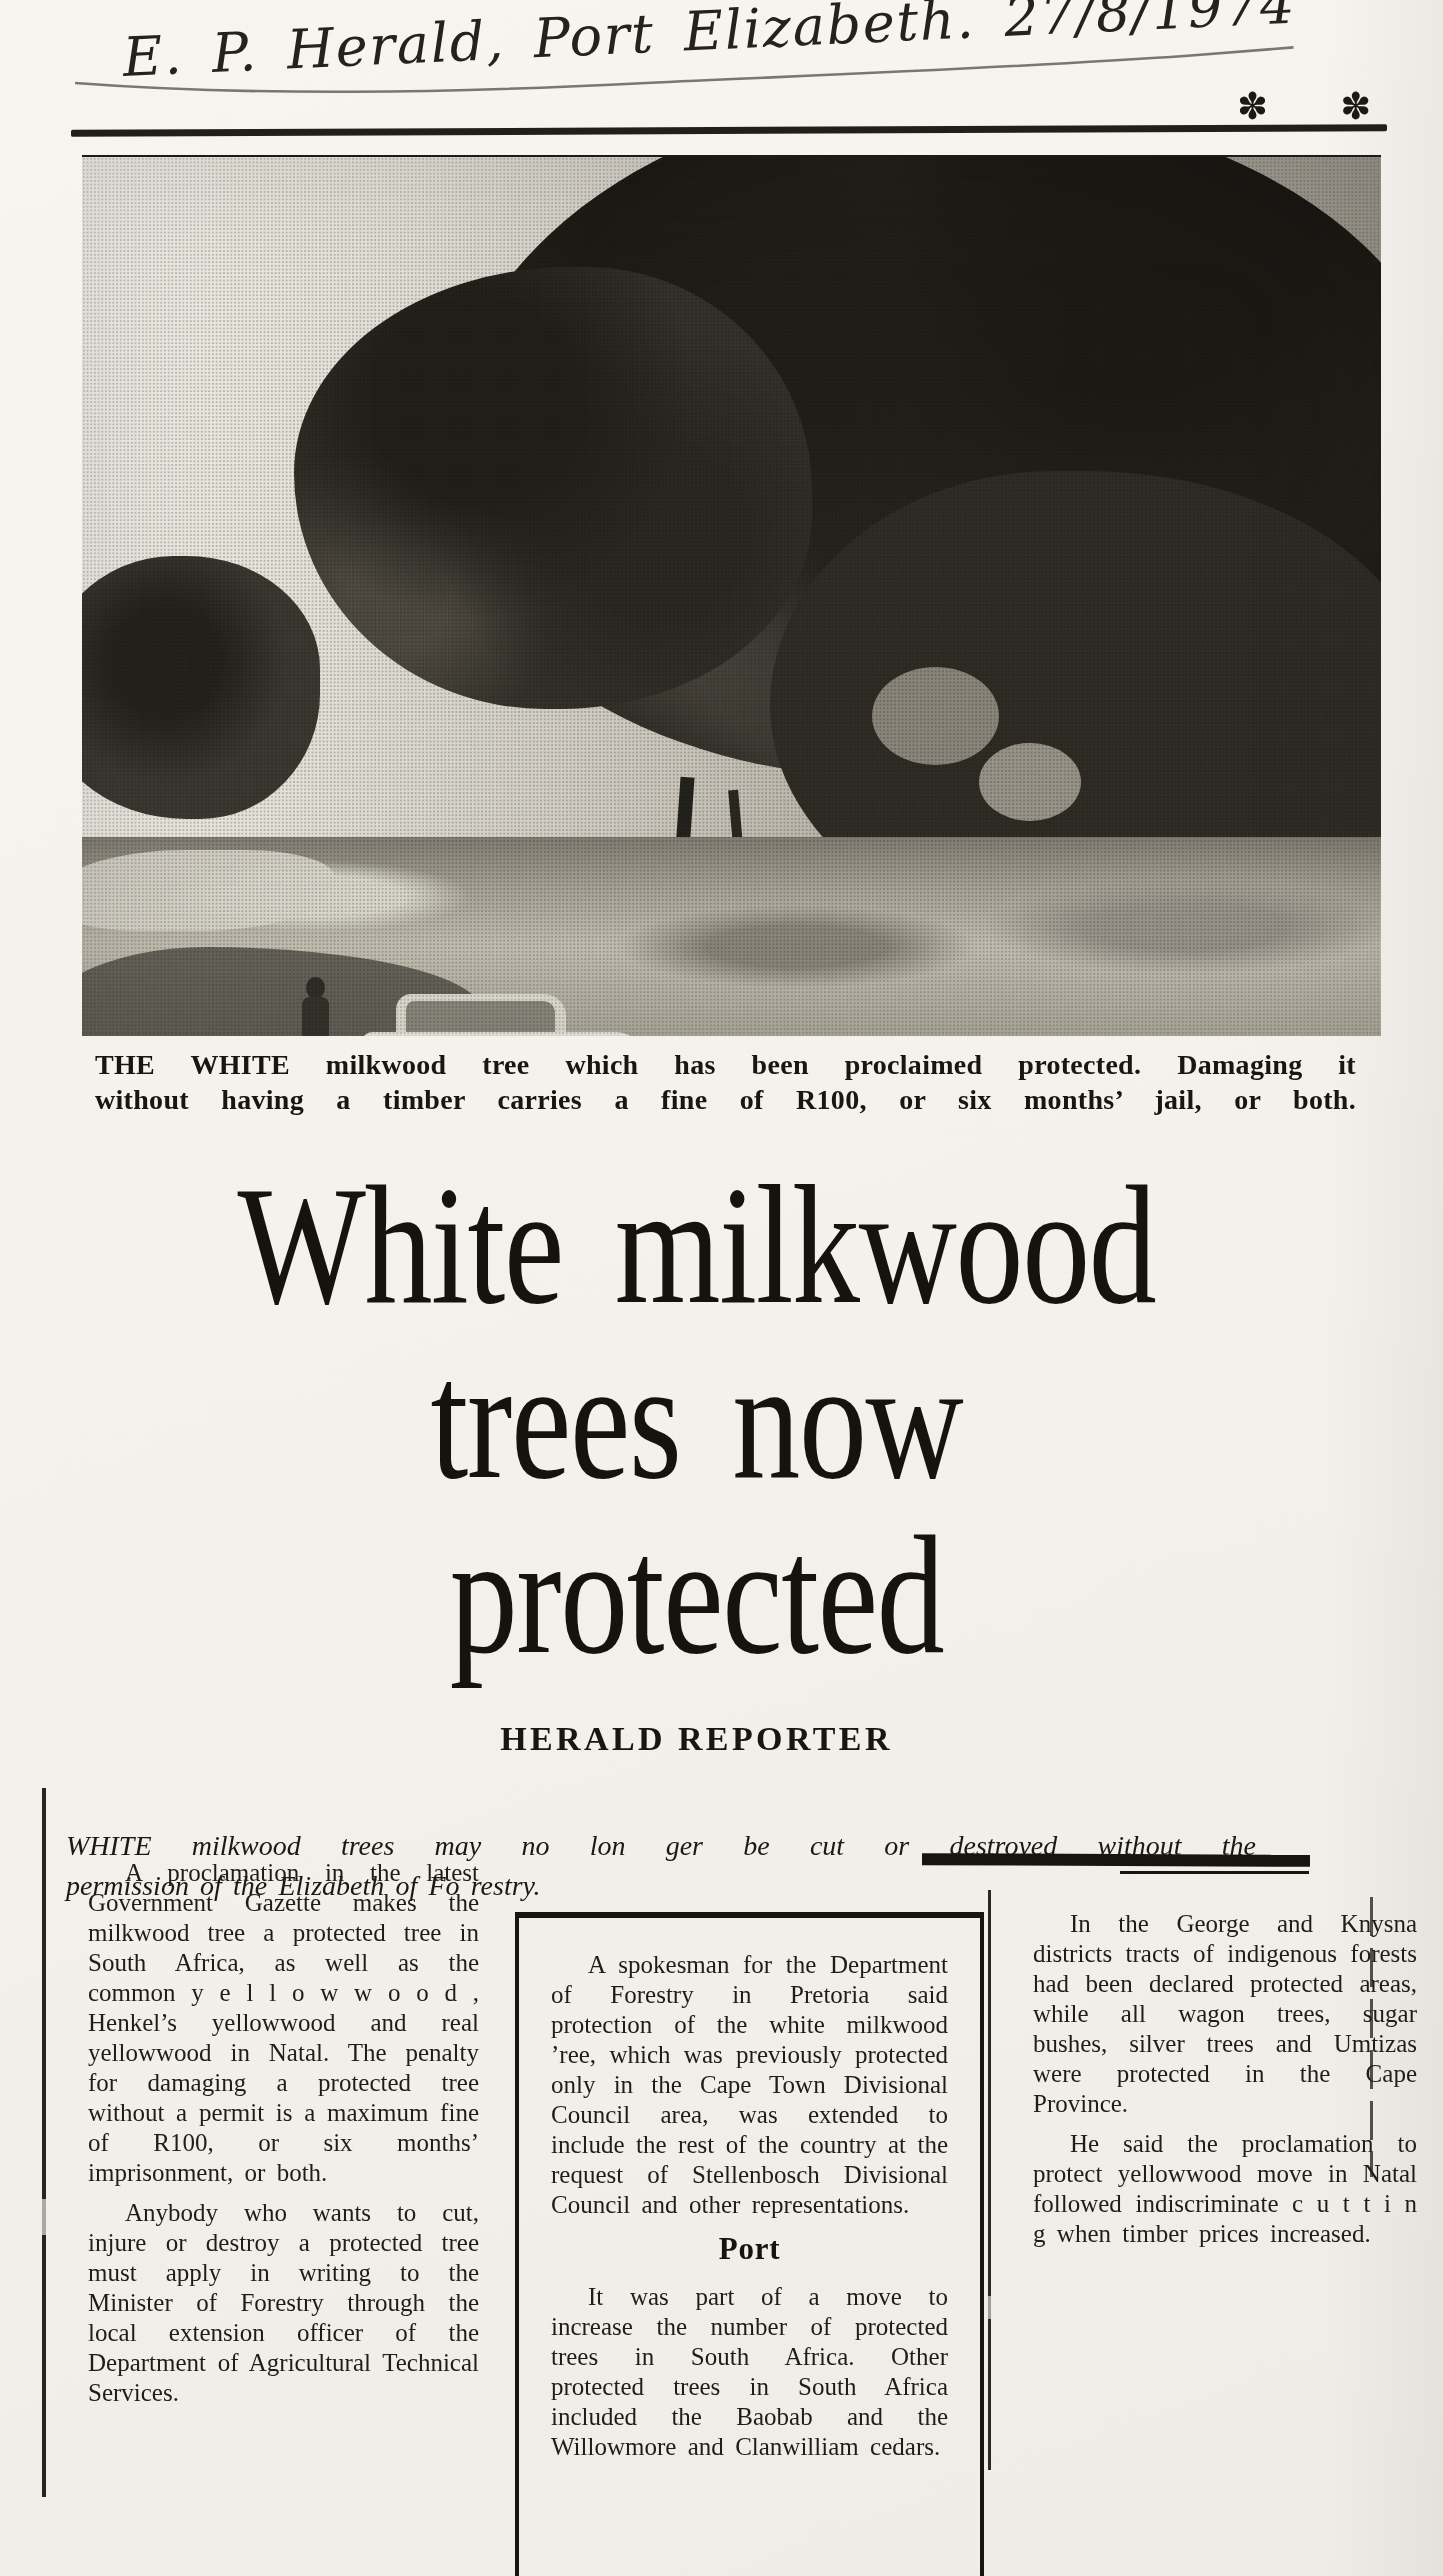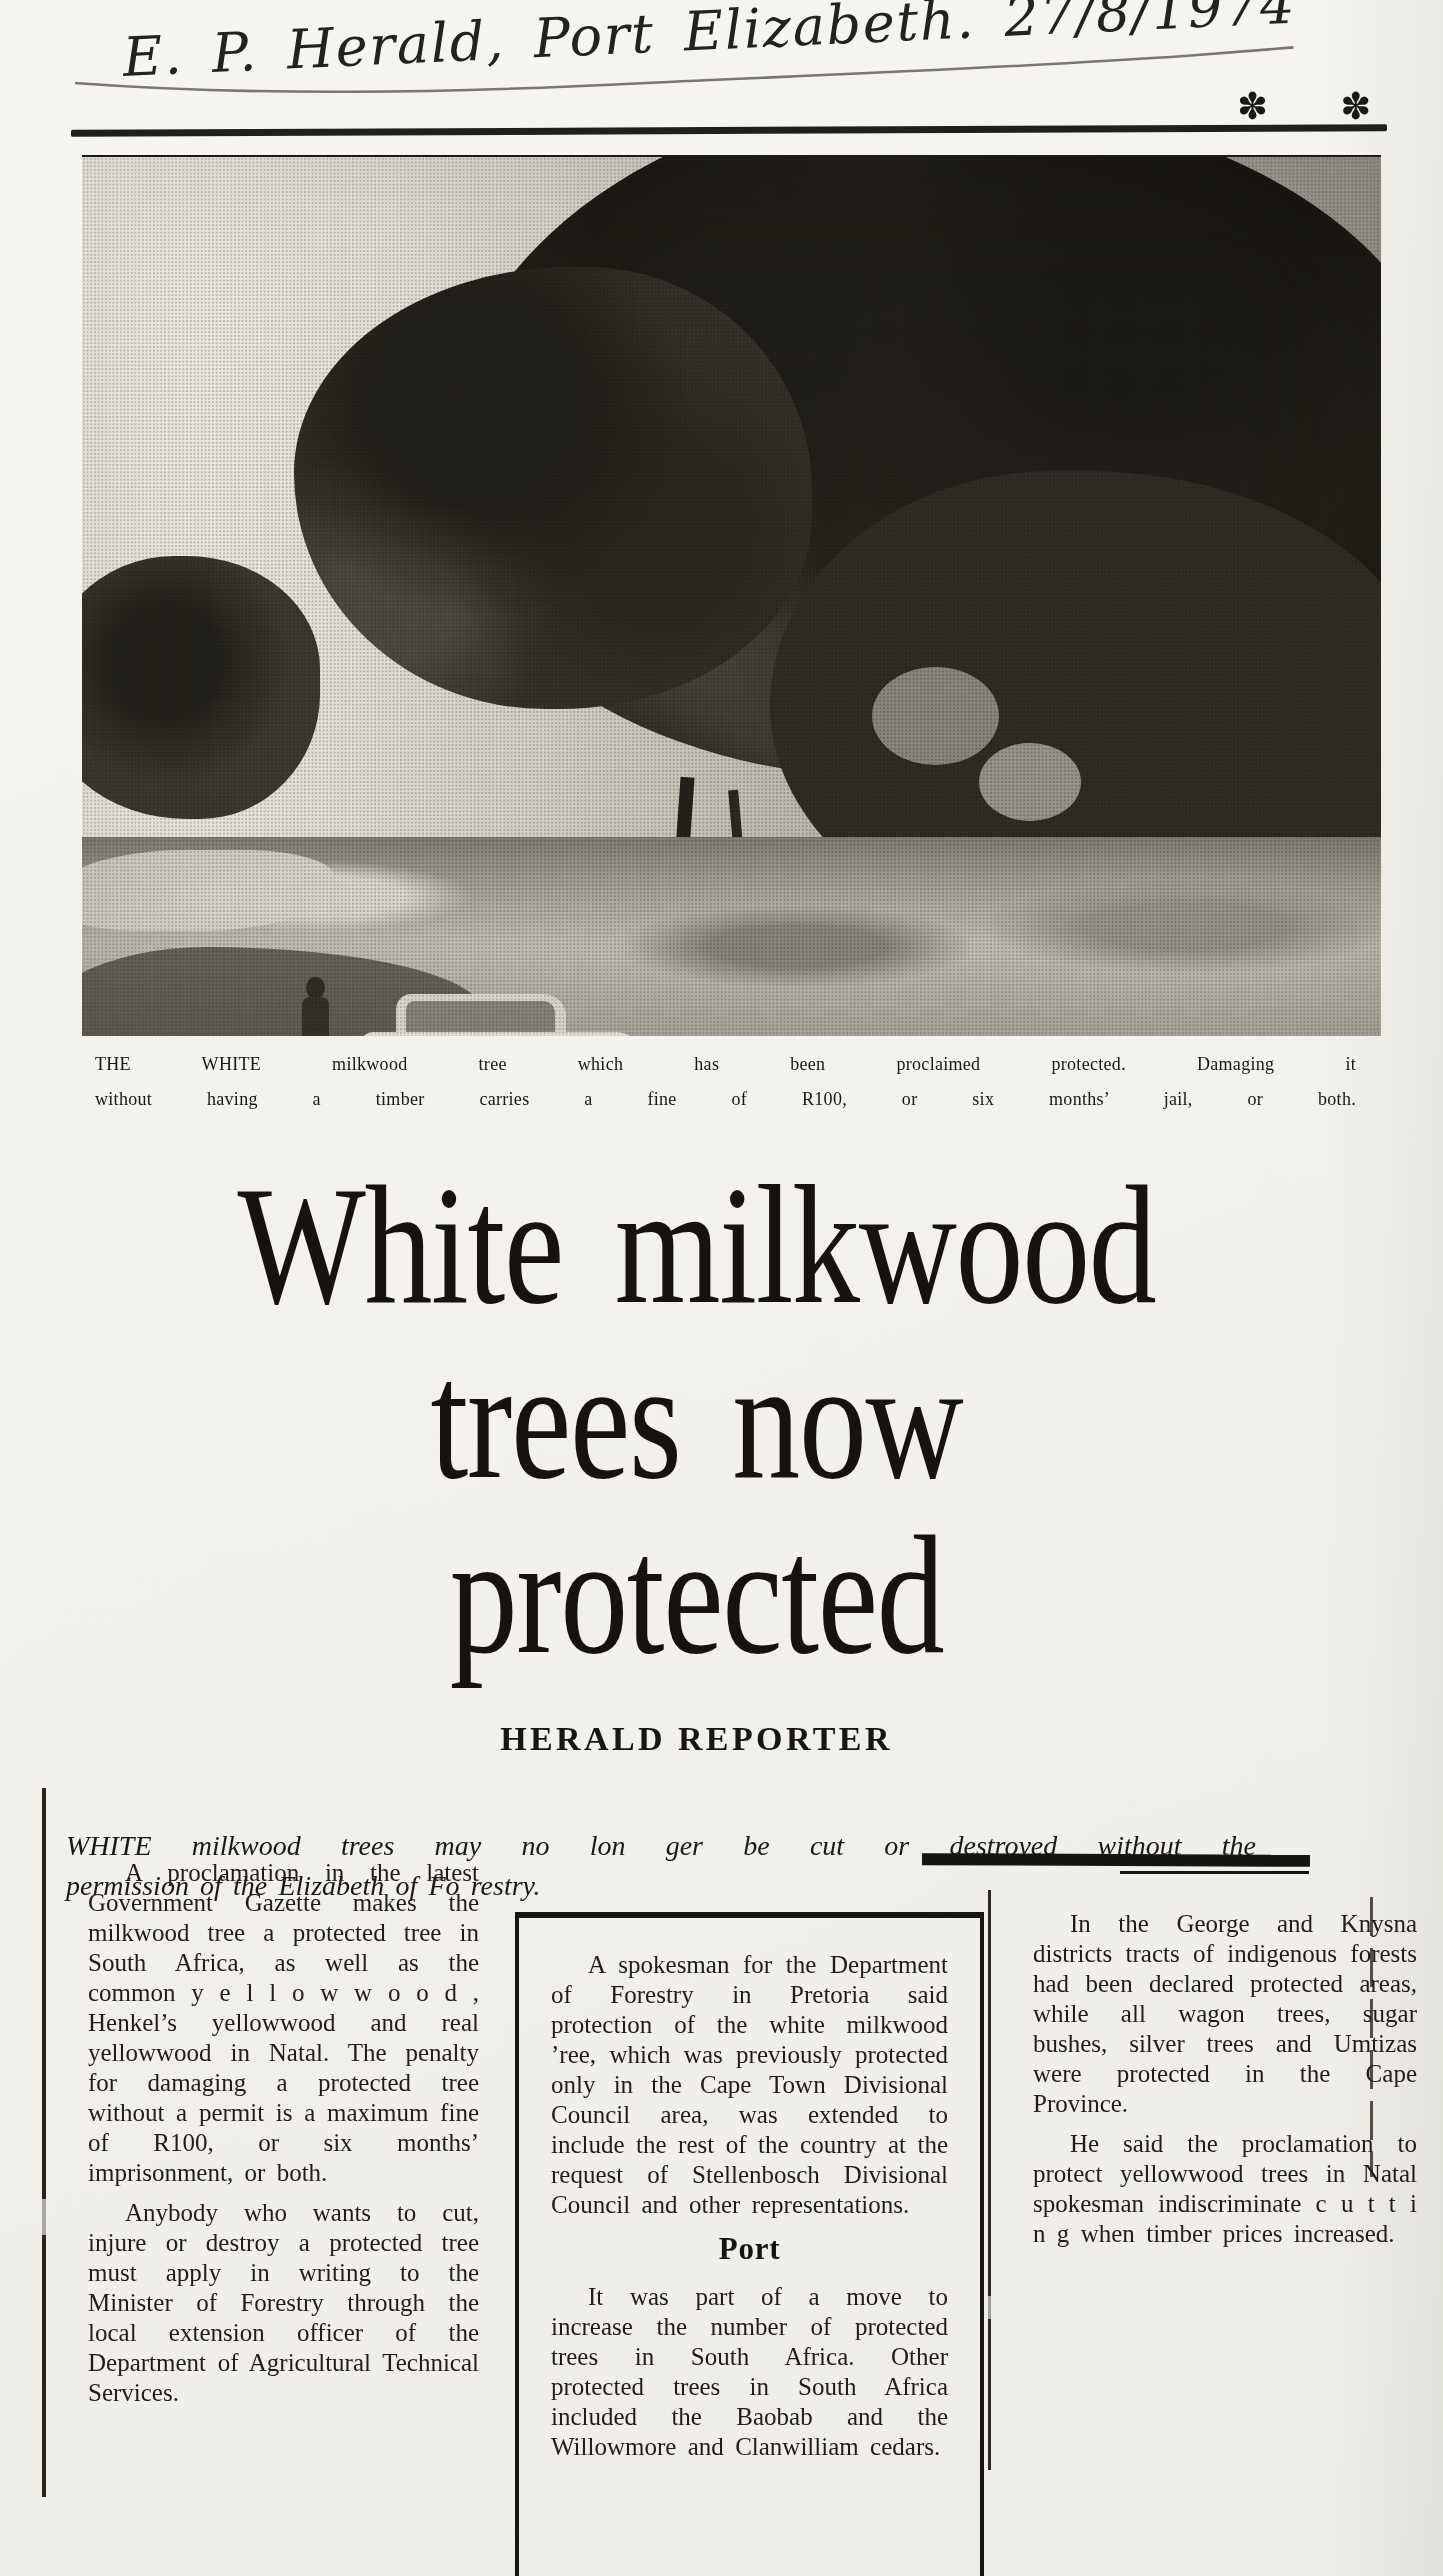--- a/index.html
+++ b/index.html
@@ -79,21 +79,21 @@
   .person{left:214px;top:820px;width:41px;height:115px;}
   .person-head{position:absolute;left:10.2px;top:0;width:18.7px;height:22px;border-radius:50%;background:#302d27;}
   .person-torso{position:absolute;left:6px;top:19.5px;width:27px;height:56px;border-radius:7.6px;background:#35322b;}
   .halftone{position:absolute;inset:0;
     background-image:radial-gradient(rgba(15,14,12,.9) 0.6px, transparent 0.9px);
     background-size:3.7px 3.7px;opacity:.3;
     box-shadow:inset 0 0 144px rgba(35,33,27,.45);}
 
   
   .caption{position:absolute;left:95px;top:1047px;width:1261px;
-    font-weight:normal;font-size:18px;line-height:35px;color:#181611;
+    font-weight:bold;font-size:28px;line-height:35px;color:#181611;
     letter-spacing:0.3px;word-spacing:3.4px;}
   .caption .cap-line{text-align:justify;text-align-last:justify;}
   .headline{position:absolute;left:59px;top:1158px;width:1275px;text-align:center;
     font-size:170px;line-height:175px;color:#16130e;font-weight:normal;}
   .headline .hl-line{display:block;transform:scaleX(.8);transform-origin:50% 50%;
     word-spacing:24px;letter-spacing:-1.7px;white-space:nowrap;}
   .byline{position:absolute;left:59px;top:1720px;width:1275px;text-align:center;
     font-size:34px;font-weight:bold;letter-spacing:3.4px;color:#181610;}
   .lead{position:absolute;left:66px;top:1826px;width:1190px;
     font-size:28px;line-height:40px;color:#1b1914;word-spacing:4.2px;font-style:italic;}
@@ -191,17 +191,17 @@
     <p>It was part of a move to increase the number of protected trees in South Africa. Other protected trees in South Africa included the Baobab and the Willowmore and Clanwilliam cedars.</p>
   </div>
 
   <div class="col3bar"></div>
   <div class="col3line"></div>
   <div class="rule-col3"></div>
   <div class="rule-col3-right"></div>
 
   <div class="col col-right">
     <p>In the George and Knysna districts tracts of indigenous forests had been declared protected areas, while all wagon trees, sugar bushes, silver trees and Umtizas were protected in the Cape Province.</p>
-    <p>He said the proclamation to protect yellowwood trees in Natal spokesman indiscriminate c u t t i n g when timber prices increased.</p>
+    <p>He said the proclamation to protect yellowwood move in Natal followed indiscriminate c u t t i n g when timber prices increased.</p>
   </div>
 
 </div>
 
 
 </body></html>

